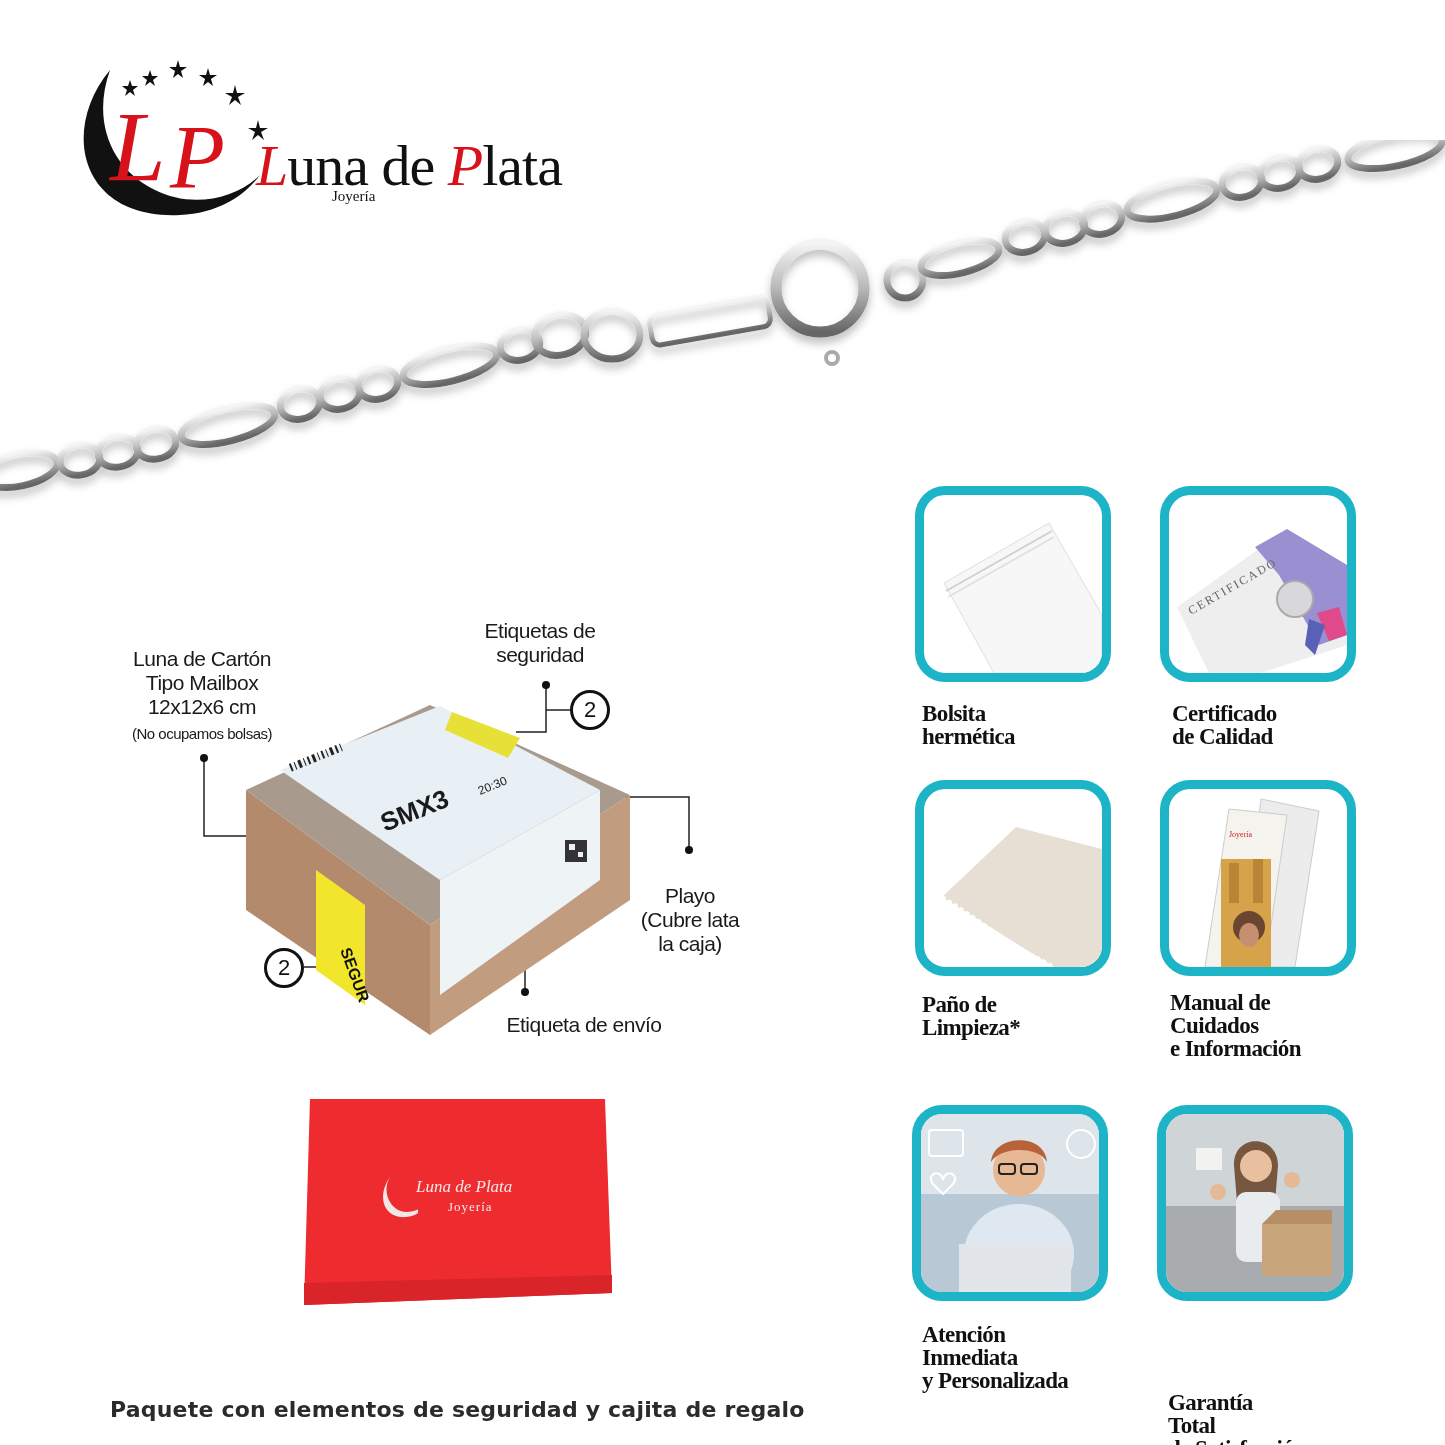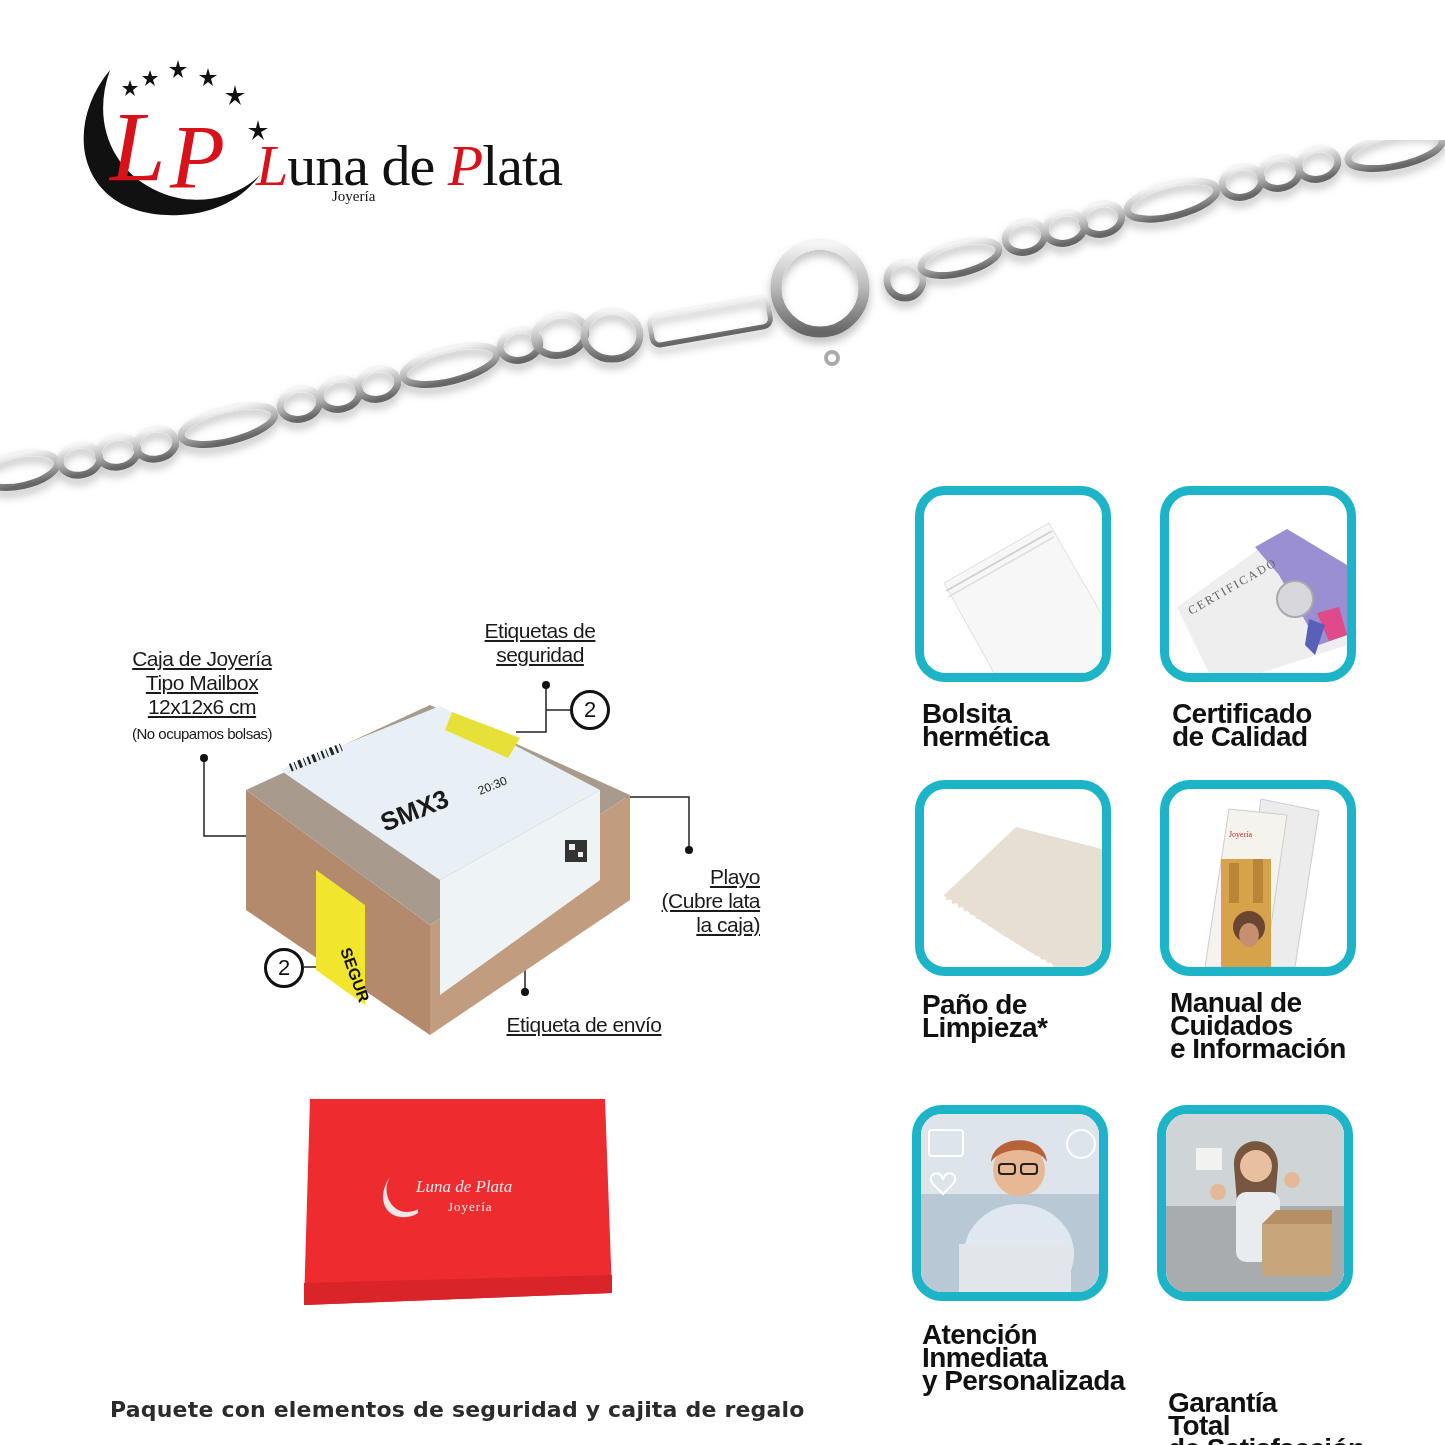--- a/index.html
+++ b/index.html
@@ -11,33 +11,33 @@
   .logo { left: 70px; top: 50px; width: 530px; height: 170px; }
   .logo-text { position: absolute; left: 186px; top: 82px; font-family: "Liberation Serif", serif; font-size: 58px; color: #111; white-space: nowrap; letter-spacing: -1px; }
   .logo-text .red { color: #d8121b; font-style: italic; }
   .logo-sub { position: absolute; left: 262px; top: 138px; font-family: "Liberation Serif", serif; font-size: 15px; color: #111; }
 
   
   .chain { left: 0; top: 140px; width: 1445px; height: 380px; }
 
   
   .label { position: absolute; text-align: center; font-family: "Liberation Sans", sans-serif; color: #1a1a1a; letter-spacing: -0.5px; }
-  .label-lg { font-size: 21px; line-height: 24px; text-decoration: underline; }
+  .label-lg { font-size: 21px; line-height: 24px; }
   .label-sm { font-size: 15px; line-height: 16px; }
   .badge { position: absolute; width: 40px; height: 40px; border: 3px solid #111; border-radius: 50%; display: flex; align-items: center; justify-content: center; font-size: 22px; background: #fff; }
 
   
   .giftbox { left: 300px; top: 1093px; width: 320px; height: 220px; }
 
   
   .footer { left: 110px; top: 1347px; font-family: "DejaVu Sans", sans-serif; font-weight: bold; font-size: 22px; line-height: 30px; color: #2b2b2b; letter-spacing: 0.2px; margin-top: 48px; }
 
   
   .card { position: absolute; width: 196px; height: 196px; border: 9px solid #1cb4c6; border-radius: 30px; background: #fff; overflow: hidden; }
-  .card-title { position: absolute; font-family: Liberation Sans, sans-serif; font-weight: bold; font-size: 28px; line-height: 23px; color: #111; letter-spacing: -0.6px; white-space: pre-line; }
+  .card-title { position: absolute; font-family: Liberation Serif, serif; font-weight: bold; font-size: 23px; line-height: 23px; color: #111; letter-spacing: -0.6px; white-space: pre-line; }
 </style>
 </head>
 <body>
 
 <div class="abs logo">
   <svg width="530" height="170" viewBox="0 0 530 170">
 
     <path d="M40,20 C-10,80 10,170 110,165 C150,163 175,145 190,125 C165,150 120,158 85,140 C40,118 22,70 40,20 Z" fill="#111"></path>
 
     <g fill="#111">
@@ -96,32 +96,32 @@
       <ellipse cx="1242" cy="42" rx="20" ry="15" transform="rotate(-14 1242 42)"></ellipse>
       <ellipse cx="1280" cy="33" rx="20" ry="15" transform="rotate(-14 1280 33)"></ellipse>
       <ellipse cx="1318" cy="24" rx="20" ry="15" transform="rotate(-14 1318 24)"></ellipse>
       <ellipse cx="1395" cy="10" rx="48" ry="16" transform="rotate(-12 1395 10)"></ellipse>
     </g>
     <circle cx="832" cy="218" r="6" fill="none" stroke="#aaa" stroke-width="4"></circle>
   </svg>
 </div>
 
 <div class="label label-lg" style="left:112px; top:647px; width:180px;">
-  <div>Caja de Joyería</div>
+  <div>Luna de Cartón</div>
   <div>Tipo Mailbox</div>
   <div>12x12x6 cm</div>
 </div>
 <div class="label label-sm" style="left:112px; top:726px; width:180px;">(No ocupamos bolsas)</div>
 
 <div class="label label-lg" style="left:470px; top:619px; width:140px;">
   <div>Etiquetas de</div>
   <div>seguridad</div>
 </div>
 
-<div class="label label-lg" style="left:620px; top:865px; width:140px;text-align:right;">
+<div class="label label-lg" style="left:620px; top:884px; width:140px;">
   <div>Playo</div>
   <div>(Cubre lata</div>
   <div>la caja)</div>
 </div>
 
 <div class="label label-lg" style="left:484px; top:1013px; width:200px;">Etiqueta de envío</div>
 
 <svg class="abs" style="left:0; top:0;" width="800" height="1080">
   <g stroke="#222" stroke-width="1.5" fill="none">
 

